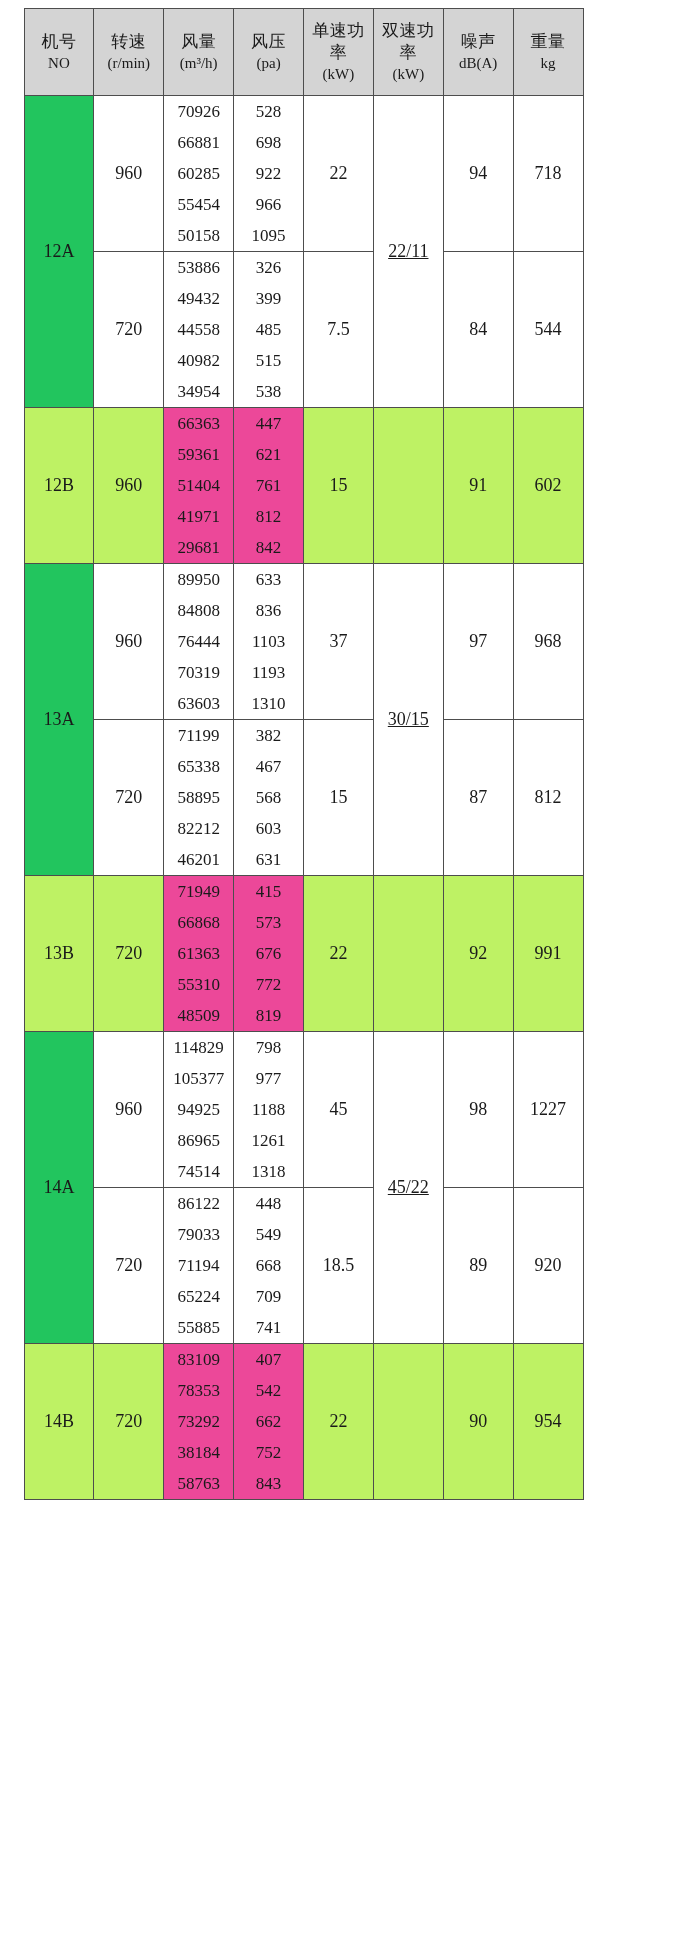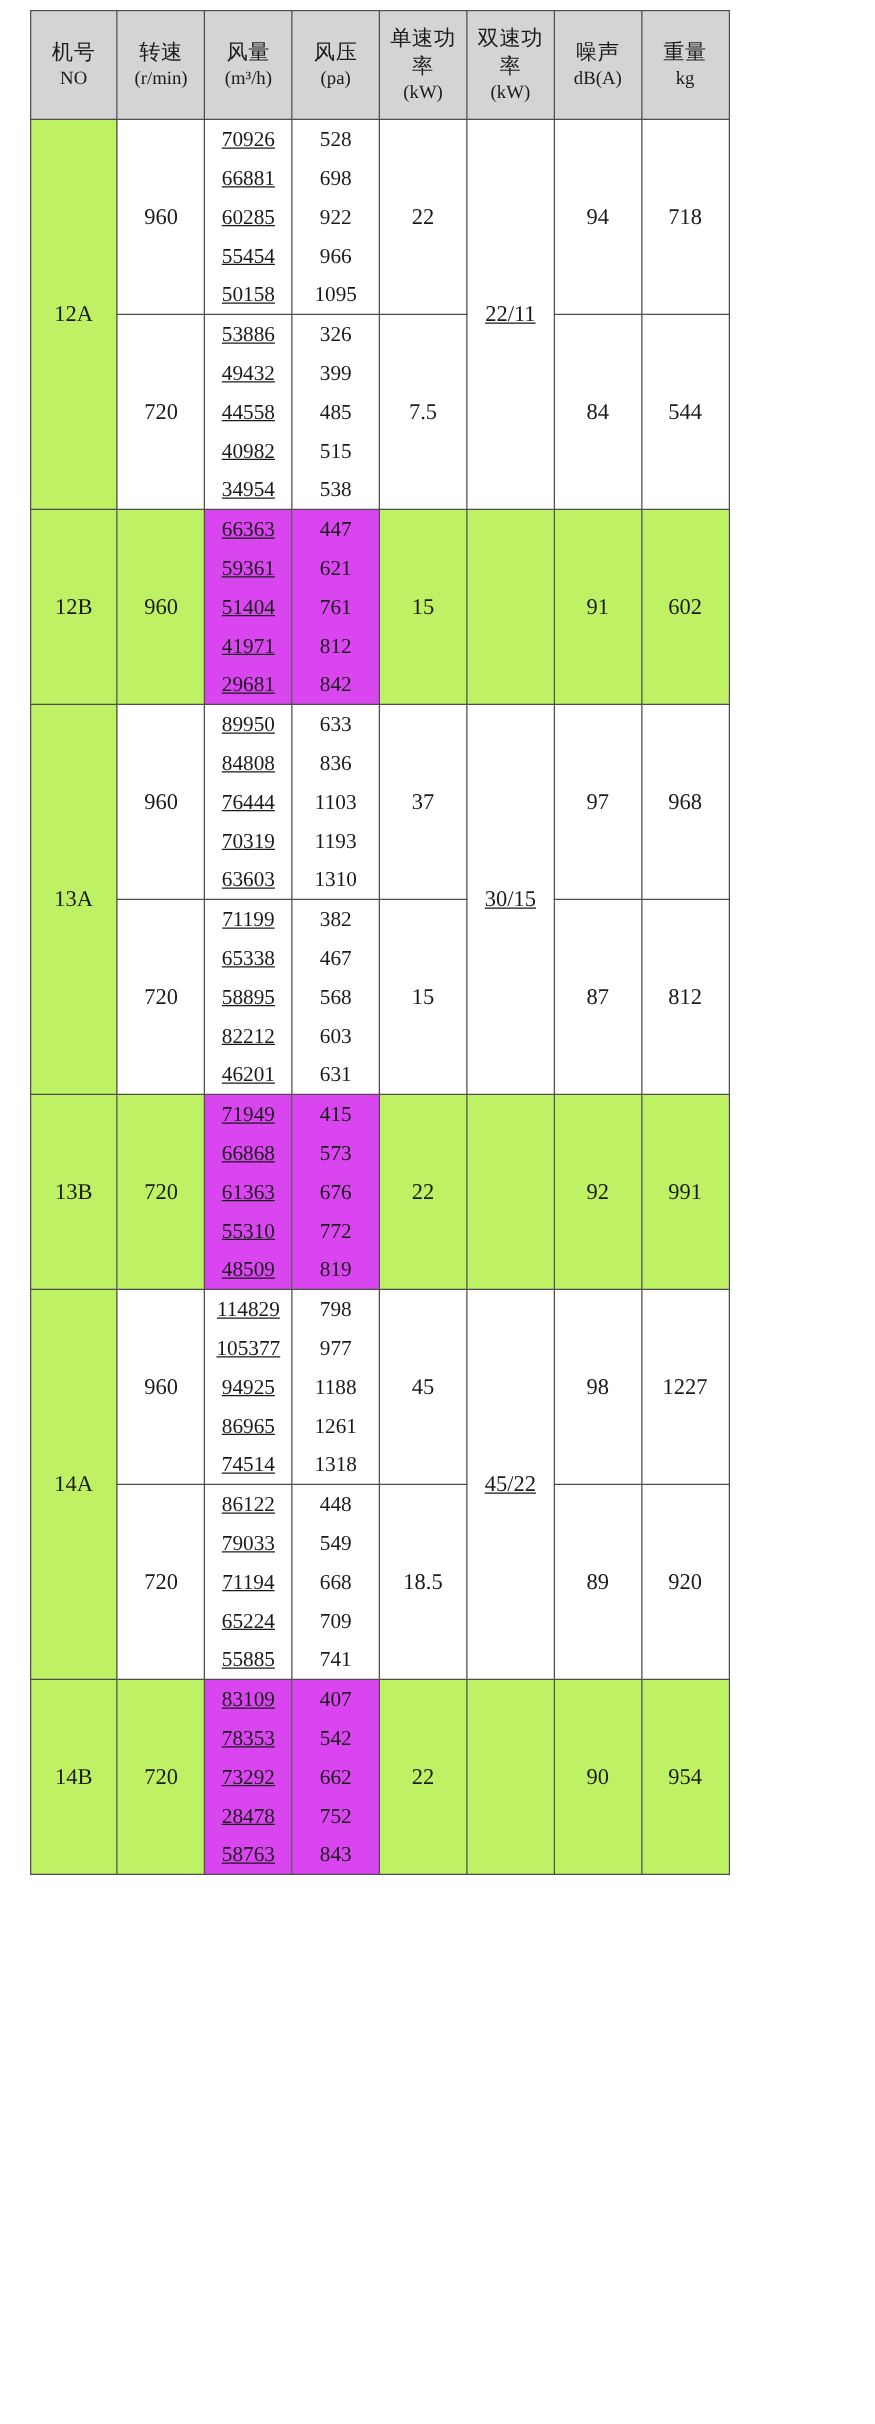--- a/index.html
+++ b/index.html
@@ -41,34 +41,34 @@
   }
   thead th .unit {
     display: block;
     font-size: 15px;
     font-weight: normal;
     letter-spacing: 0;
     margin-top: 2px;
   }
   td.model {
     font-size: 18px;
-    background: #bef264;
+    background: #22c55e;
     width: 62px;
     vertical-align: bottom;
     padding-bottom: 6px;
   }
   td.rpm {
     font-size: 18px;
     width: 84px;
   }
   td.flow, td.press {
     font-size: 17px;
     padding: 0;
   }
-  td.flow { width: 76px; text-decoration: underline; }
+  td.flow { width: 76px; }
   td.press { width: 60px; }
   td.pw1 {
     font-size: 18px;
     width: 64px;
   }
   td.pw2 {
     font-size: 18px;
     width: 66px;
     text-decoration: underline;
   }
@@ -89,21 +89,21 @@
   }
   .stack span {
     display: block;
     line-height: 1;
     padding: 7px 0;
   }
   tr.grp-shade td {
     background: #bef264;
   }
   tr.grp-shade td.flow, tr.grp-shade td.press {
-    background: #d946ef;
+    background: #ec4899;
     text-align: center;
   }
   .blank {
     background: #d4d4d4;
   }
 </style>
 </head>
 <body>
 
 <div class="sheet">
@@ -348,21 +348,21 @@
           <td class="weight">920</td>
         </tr>
         <tr class="grp-shade">
           <td class="model" rowspan="1">14B</td>
           <td class="rpm">720</td>
           <td class="flow">
             <div class="stack">
               <span>83109</span>
               <span>78353</span>
               <span>73292</span>
-              <span>28478</span>
+              <span>38184</span>
               <span>58763</span>
             </div>
           </td>
           <td class="press">
             <div class="stack">
               <span>407</span>
               <span>542</span>
               <span>662</span>
               <span>752</span>
               <span>843</span>

